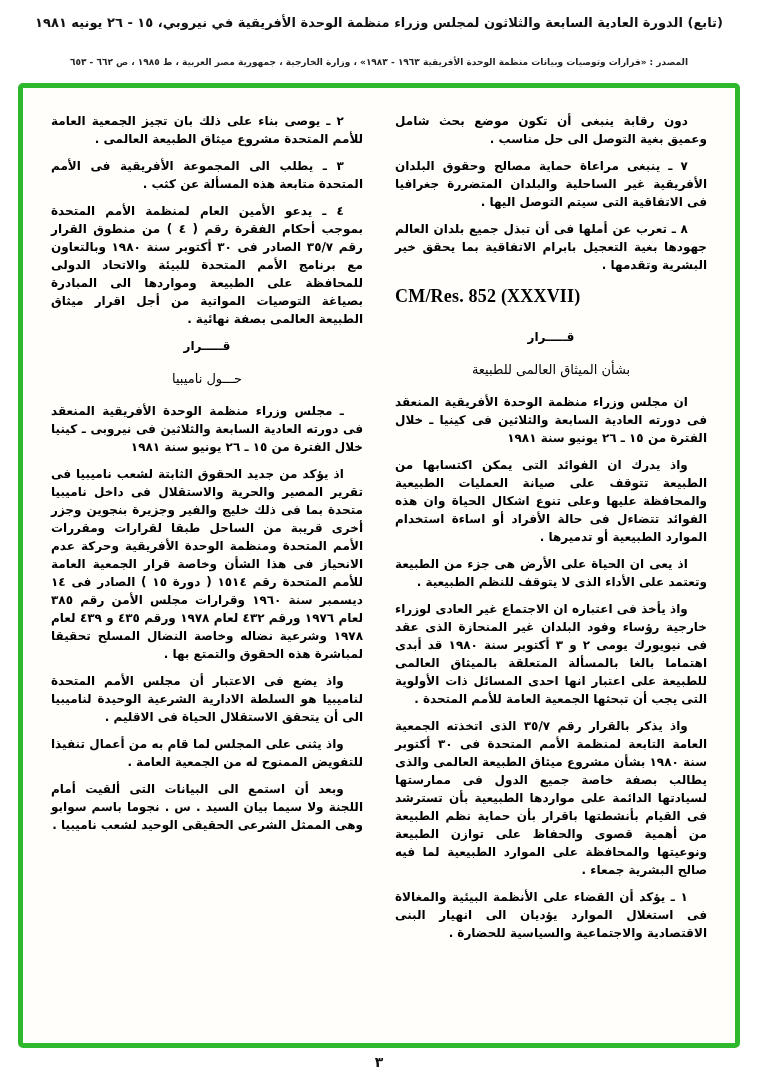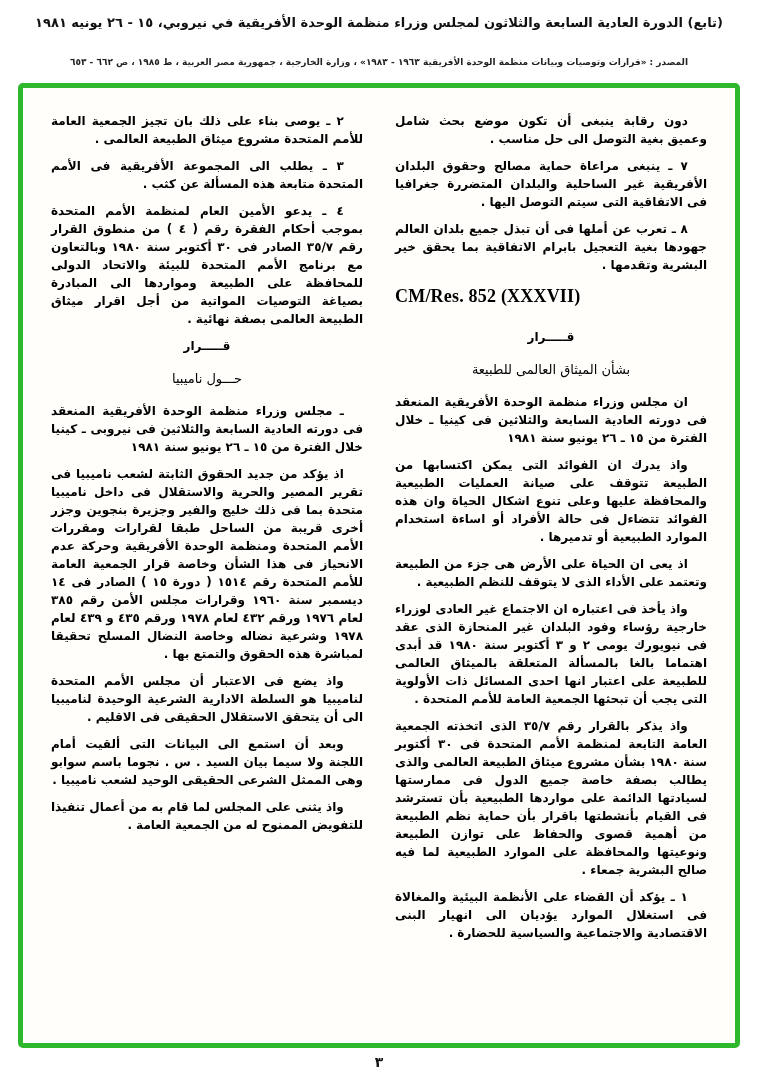--- a/index.html
+++ b/index.html
@@ -90,23 +90,23 @@
       </div>
 
       <div class="col">
         <p class="p">٢ ـ يوصى بناء على ذلك بان تجيز الجمعية العامة للأمم المتحدة مشروع ميثاق الطبيعة العالمى .</p>
         <p class="p">٣ ـ يطلب الى المجموعة الأفريقية فى الأمم المتحدة متابعة هذه المسألة عن كثب .</p>
         <p class="p">٤ ـ يدعو الأمين العام لمنظمة الأمم المتحدة بموجب أحكام الفقرة رقم ( ٤ ) من منطوق القرار رقم ٣٥/٧ الصادر فى ٣٠ أكتوبر سنة ١٩٨٠ وبالتعاون مع برنامج الأمم المتحدة للبيئة والاتحاد الدولى للمحافظة على الطبيعة ومواردها الى المبادرة بصياغة التوصيات المواتية من أجل اقرار ميثاق الطبيعة العالمى بصفة نهائية .</p>
         <p class="h-qarar">قـــــرار</p>
         <p class="h-sub">حـــول ناميبيا</p>
         <p class="p">ـ مجلس وزراء منظمة الوحدة الأفريقية المنعقد فى دورته العادية السابعة والثلاثين فى نيروبى ـ كينيا خلال الفترة من ١٥ ـ ٢٦ يونيو سنة ١٩٨١</p>
         <p class="p">اذ يؤكد من جديد الحقوق الثابتة لشعب ناميبيا فى تقرير المصير والحرية والاستقلال فى داخل ناميبيا متحدة بما فى ذلك خليج والفير وجزيرة بنجوين وجزر أخرى قريبة من الساحل طبقا لقرارات ومقررات الأمم المتحدة ومنظمة الوحدة الأفريقية وحركة عدم الانحياز فى هذا الشأن وخاصة قرار الجمعية العامة للأمم المتحدة رقم ١٥١٤ ( دورة ١٥ ) الصادر فى ١٤ ديسمبر سنة ١٩٦٠ وقرارات مجلس الأمن رقم ٣٨٥ لعام ١٩٧٦ ورقم ٤٣٢ لعام ١٩٧٨ ورقم ٤٣٥ و ٤٣٩ لعام ١٩٧٨ وشرعية نضاله وخاصة النضال المسلح تحقيقا لمباشرة هذه الحقوق والتمتع بها .</p>
-        <p class="p">واذ يضع فى الاعتبار أن مجلس الأمم المتحدة لناميبيا هو السلطة الادارية الشرعية الوحيدة لناميبيا الى أن يتحقق الاستقلال الحقيقى فى الاقليم .</p>
+        <p class="p">واذ يضع فى الاعتبار أن مجلس الأمم المتحدة لناميبيا هو السلطة الادارية الشرعية الوحيدة لناميبيا الى أن يتحقق الاستقلال الحياة فى الاقليم .</p>
+        <p class="p">واذ يثنى على المجلس لما قام به من أعمال تنفيذا للتفويض الممنوح له من الجمعية العامة .</p>
         <p class="p">وبعد أن استمع الى البيانات التى ألقيت أمام اللجنة ولا سيما بيان السيد . س . نجوما باسم سوابو وهى الممثل الشرعى الحقيقى الوحيد لشعب ناميبيا .</p>
-        <p class="p">واذ يثنى على المجلس لما قام به من أعمال تنفيذا للتفويض الممنوح له من الجمعية العامة .</p>
       </div>
 
     </div>
   </div>
 
   <div class="page-number">٣</div>
 
 </div>
 
 </body></html>

